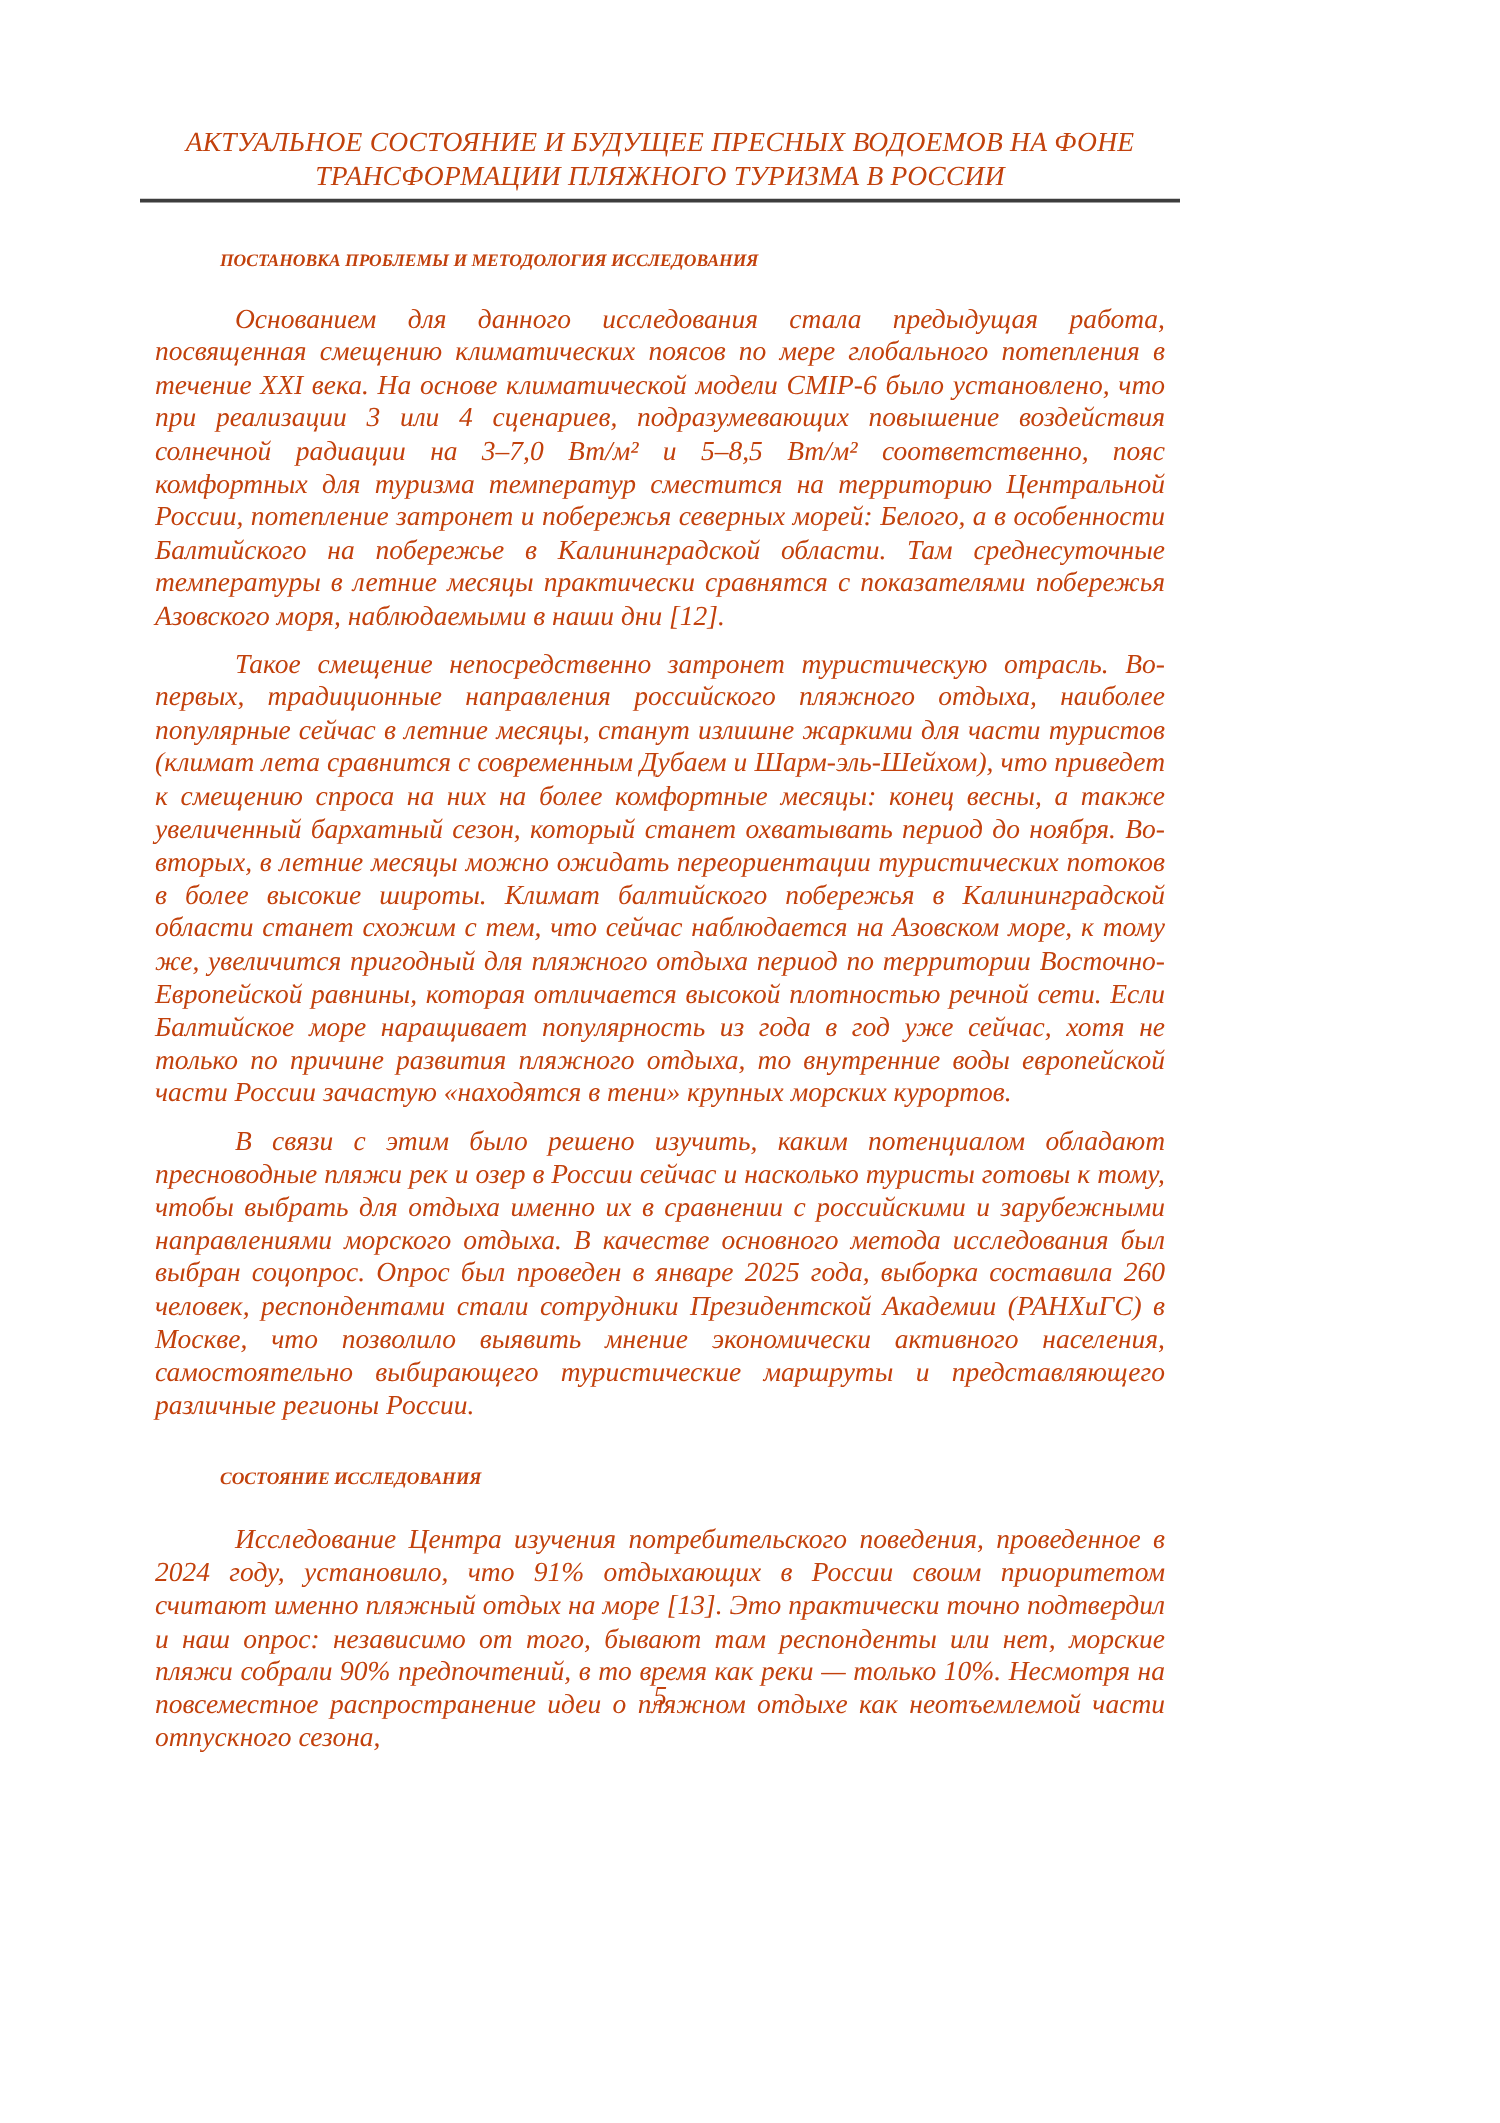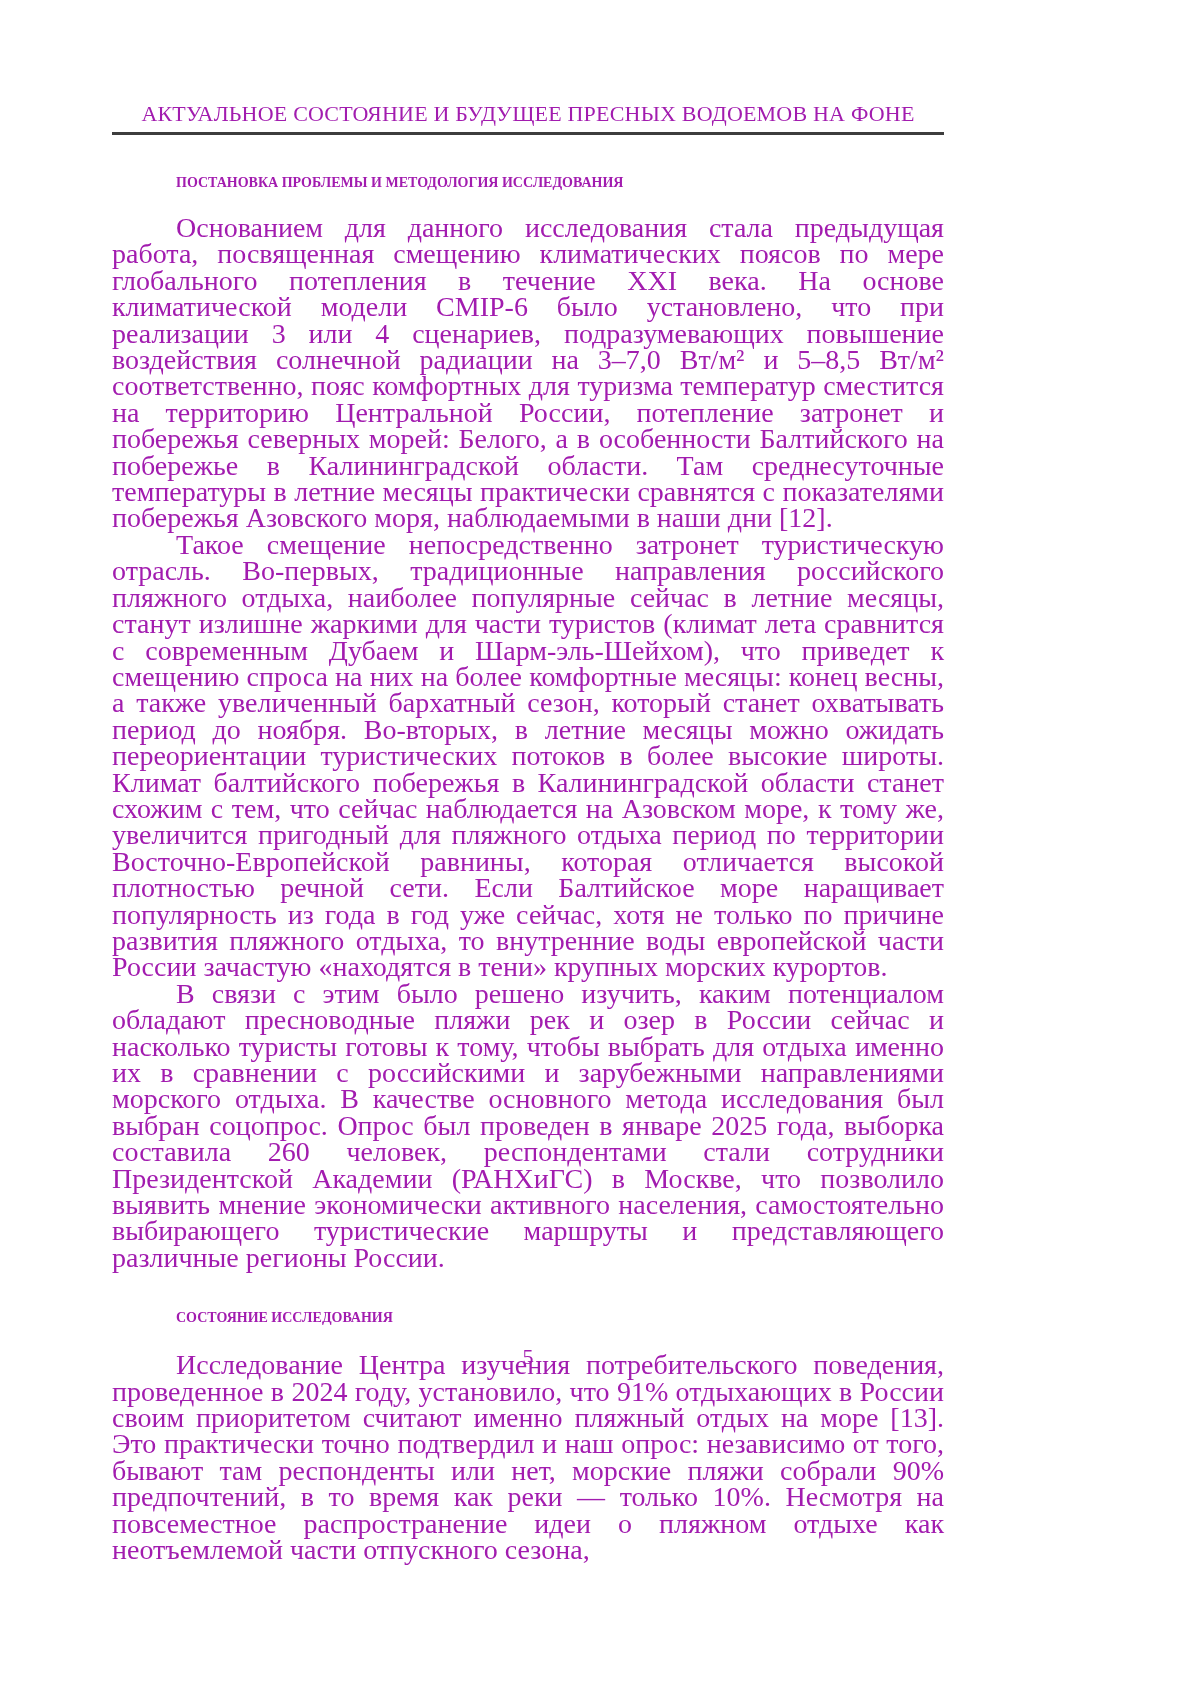--- a/index.html
+++ b/index.html
@@ -6,22 +6,23 @@
     margin: 0;
     padding: 0;
     background: #ffffff;
   }
   .page {
     position: relative;
     width: 1076px;
     height: 1698px;
     background: #ffffff;
     font-family: "Liberation Serif", "DejaVu Serif", serif;
-    color: #a21caf;
+    color: #c2410c;
     overflow: hidden;
+    font-style: italic;
   }
   .content {
     position: absolute;
     left: 112px;
     top: 100px;
     width: 832px;
   }
   .running-header {
     font-size: 22px;
     line-height: 27px;
@@ -36,25 +37,25 @@
   }
   .section-heading {
     font-size: 14px;
     line-height: 26px;
     font-weight: bold;
     text-indent: 64px;
   }
   .heading-1 { margin-top: 35px; }
   .heading-2 { margin-top: 34px; }
   .body-para {
-    font-size: 28px;
+    font-size: 22px;
     line-height: 26.4px;
     text-align: justify;
     text-indent: 64px;
-    margin: 0;
+    margin: 12px;
   }
   .para-first-1 { margin-top: 19px; }
   .para-first-2 { margin-top: 21px; }
   .page-number {
     position: absolute;
     left: 112px;
     top: 1344px;
     width: 832px;
     text-align: center;
     font-size: 22px;
@@ -62,20 +63,21 @@
   }
 </style>
 </head>
 <body>
 
 <div class="page">
   <div class="content">
 
     <div class="running-header">
       <div>АКТУАЛЬНОЕ СОСТОЯНИЕ И БУДУЩЕЕ ПРЕСНЫХ ВОДОЕМОВ НА ФОНЕ</div>
+      <div>ТРАНСФОРМАЦИИ ПЛЯЖНОГО ТУРИЗМА В РОССИИ</div>
     </div>
 
     <hr class="header-rule">
 
     <div class="section-heading heading-1">ПОСТАНОВКА ПРОБЛЕМЫ И МЕТОДОЛОГИЯ ИССЛЕДОВАНИЯ</div>
 
     <p class="body-para para-first-1">Основанием для данного исследования стала предыдущая работа, посвященная смещению климатических поясов по мере глобального потепления в течение XXI века. На основе климатической модели CMIP-6 было установлено, что при реализации 3 или 4 сценариев, подразумевающих повышение воздействия солнечной радиации на 3–7,0 Вт/м² и 5–8,5 Вт/м² соответственно, пояс комфортных для туризма температур сместится на территорию Центральной России, потепление затронет и побережья северных морей: Белого, а в особенности Балтийского на побережье в Калининградской области. Там среднесуточные температуры в летние месяцы практически сравнятся с показателями побережья Азовского моря, наблюдаемыми в наши дни [12].</p>
 
     <p class="body-para">Такое смещение непосредственно затронет туристическую отрасль. Во-первых, традиционные направления российского пляжного отдыха, наиболее популярные сейчас в летние месяцы, станут излишне жаркими для части туристов (климат лета сравнится с современным Дубаем и Шарм-эль-Шейхом), что приведет к смещению спроса на них на более комфортные месяцы: конец весны, а также увеличенный бархатный сезон, который станет охватывать период до ноября. Во-вторых, в летние месяцы можно ожидать переориентации туристических потоков в более высокие широты. Климат балтийского побережья в Калининградской области станет схожим с тем, что сейчас наблюдается на Азовском море, к тому же, увеличится пригодный для пляжного отдыха период по территории Восточно-Европейской равнины, которая отличается высокой плотностью речной сети. Если Балтийское море наращивает популярность из года в год уже сейчас, хотя не только по причине развития пляжного отдыха, то внутренние воды европейской части России зачастую «находятся в тени» крупных морских курортов.</p>
 

